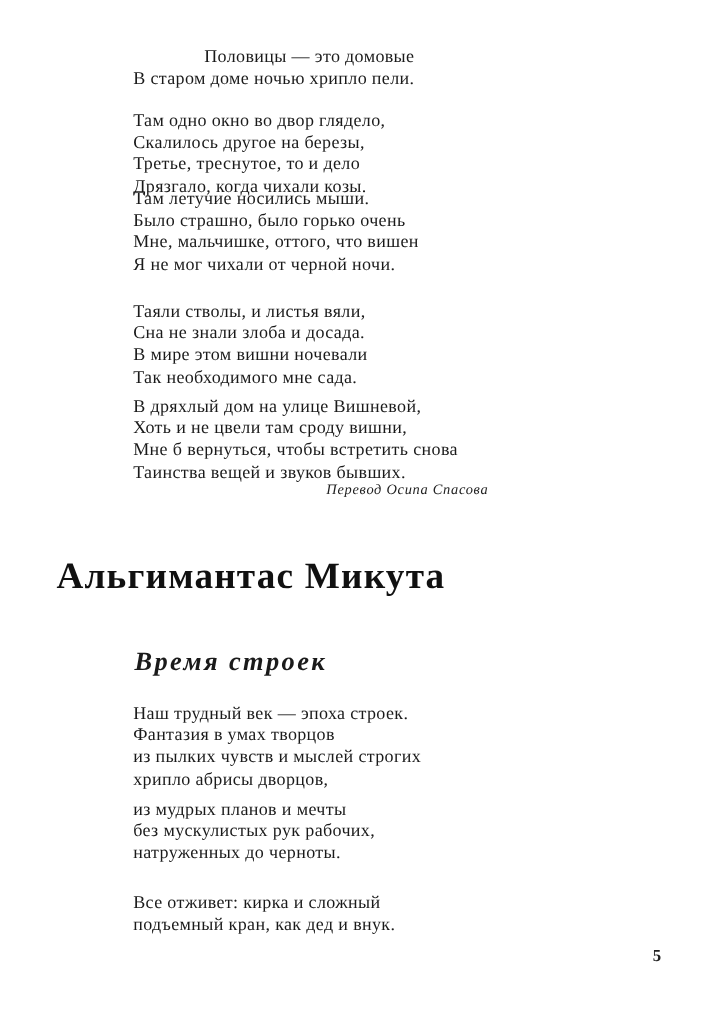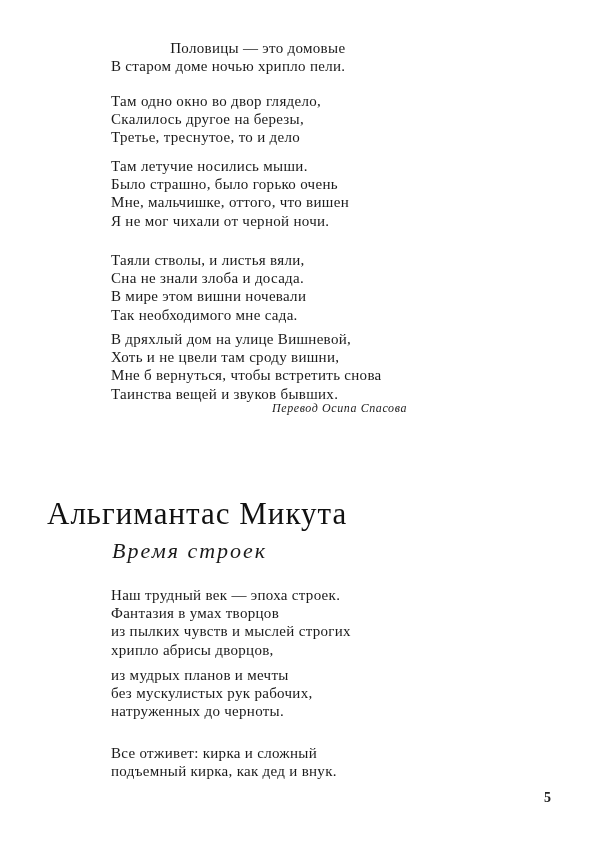--- a/index.html
+++ b/index.html
@@ -32,35 +32,35 @@
       right: 193px;
       top: 401px;
       font-size: 12px;
       font-style: italic;
       letter-spacing: 0.6px;
       color: #222;
     }
     .author {
       position: absolute;
       left: 47px;
-      top: 496px;
+      top: 462px;
       margin: 0;
       font-size: 31px;
-      font-weight: normal;
+      font-weight: bold;
       letter-spacing: 1px;
       color: #111;
     }
     .poem-title {
       position: absolute;
       left: 112px;
       top: 538px;
       margin: 0;
       font-size: 22px;
       font-style: italic;
-      font-weight: normal;
+      font-weight: bold;
       letter-spacing: 2px;
       color: #1a1a1a;
     }
     .page-num {
       position: absolute;
       left: 544px;
       top: 790px;
       font-size: 14px;
       font-weight: bold;
       color: #222;
@@ -71,20 +71,21 @@
 
 <div class="stanza" style="top:39px;text-align:right;">
   <span class="line">Половицы — это домовые</span>
   <span class="line">В старом доме ночью хрипло пели.</span>
 </div>
 
 <div class="stanza" style="top:92px;">
   <span class="line">Там одно окно во двор глядело,</span>
   <span class="line">Скалилось другое на березы,</span>
   <span class="line">Третье, треснутое, то и дело</span>
+  <span class="line">Дрязгало, когда чихали козы.</span>
 </div>
 
 <div class="stanza" style="top:157px;">
   <span class="line">Там летучие носились мыши.</span>
   <span class="line">Было страшно, было горько очень</span>
   <span class="line">Мне, мальчишке, оттого, что вишен</span>
   <span class="line">Я не мог чихали от черной ночи.</span>
 </div>
 
 <div class="stanza" style="top:251px;">
@@ -115,16 +116,16 @@
 </div>
 
 <div class="stanza" style="top:666px;">
   <span class="line">из мудрых планов и мечты</span>
   <span class="line">без мускулистых рук рабочих,</span>
   <span class="line">натруженных до черноты.</span>
 </div>
 
 <div class="stanza" style="top:744px;">
   <span class="line">Все отживет: кирка и сложный</span>
-  <span class="line">подъемный кирка, как дед и внук.</span>
+  <span class="line">подъемный кран, как дед и внук.</span>
 </div>
 
 <div class="page-num">5</div>
 
 </body></html>

